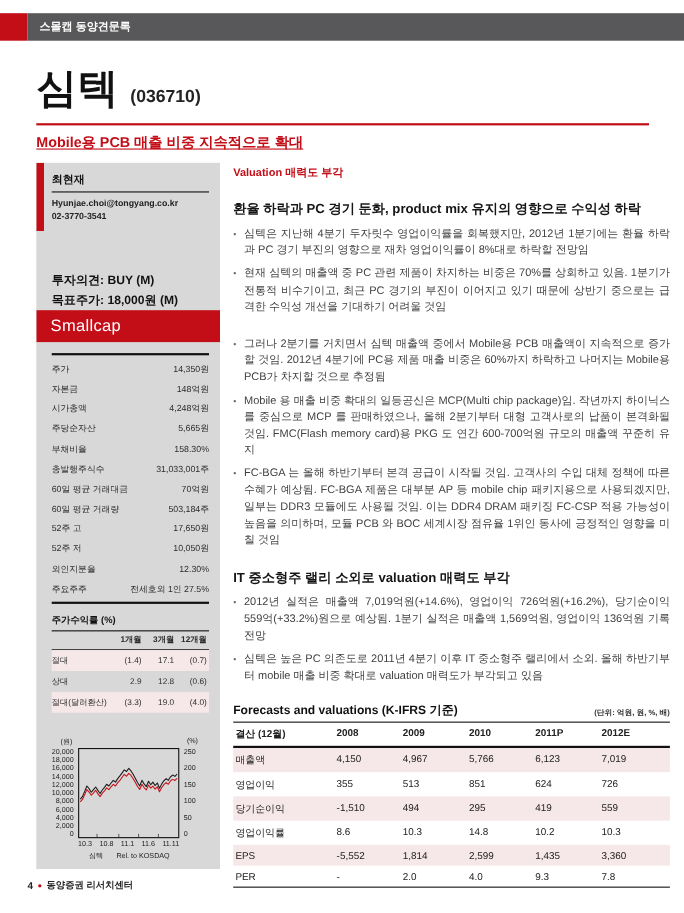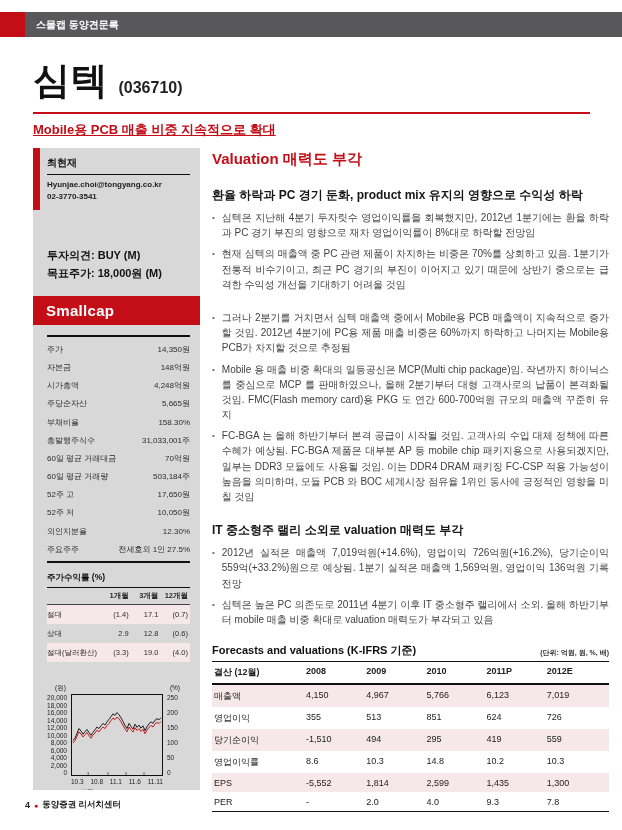--- a/index.html
+++ b/index.html
@@ -28,21 +28,21 @@
   .subtitle{position:absolute;left:33px;top:121px;font-size:13px;font-weight:bold;color:var(--red);text-decoration:underline;}
 
   
   .sidebar{position:absolute;left:33px;top:148px;width:167px;height:642px;background:var(--side-gray);overflow:hidden;}
   .analyst{position:relative;padding:8px 10px 10px 14px;}
   .analyst-redbar{position:absolute;left:0;top:0;width:7px;height:62px;background:var(--red);}
   .analyst-name{font-size:10px;font-weight:bold;color:#111;margin-bottom:4px;}
   .analyst-hr{border:none;border-top:1.5px solid #111;margin:0 0 4px 0;}
   .analyst-contact{font-size:8px;font-weight:bold;color:#222;line-height:1.5;}
   .opinion{margin:34px 10px 0 14px;font-size:11px;font-weight:bold;color:#111;line-height:1.6;}
-  .badge{margin-top:14px;background:var(--red);color:#fff;font-size:15px;font-weight:bold;
+  .badge{background:var(--red);color:#fff;font-size:15px;font-weight:normal;
     padding:6px 0 6px 13px;letter-spacing:0.3px;}
   .stats{margin:10px 10px 0 14px;border-top:2px solid #111;border-bottom:2px solid #111;padding:3px 0;}
   .stat-row{display:flex;justify-content:space-between;align-items:baseline;padding:3.6px 0;
     font-size:8px;color:#2c2c2c;}
   .stat-row .v{text-align:right;}
   .returns-title{margin:9px 10px 0 14px;font-size:8.5px;font-weight:bold;color:#111;}
   .returns{margin:3px 10px 0 14px;border-top:1.5px solid #111;font-size:7.5px;color:#2c2c2c;}
   .returns .r-head{display:grid;grid-template-columns:54px 1fr 1fr 1fr;padding:3px 0;
     border-bottom:1px solid #444;font-weight:bold;}
   .returns .r-row{display:grid;grid-template-columns:54px 1fr 1fr 1fr;padding:4.5px 0;}
@@ -58,21 +58,21 @@
   .ylab.left{width:30px;text-align:right;padding-right:4px;}
   .ylab.right{width:22px;text-align:left;padding-left:4px;}
   .plot{width:92px;height:82px;border:1px solid #111;background:transparent;}
   .xlabs{margin-left:30px;width:92px;display:flex;justify-content:space-between;
     font-size:6.5px;color:#222;padding-top:2px;}
   .legend{display:flex;justify-content:center;gap:12px;margin-top:3px;font-size:6.5px;color:#222;}
   .legend .item{display:flex;align-items:center;gap:3px;}
 
   
   .main{position:absolute;left:212px;top:150px;width:397px;}
-  .headline{font-size:15px;font-weight:bold;color:var(--red);margin-bottom:4px;}
+  .headline{font-size:10px;font-weight:bold;color:var(--red);margin-bottom:4px;}
   .section{margin-top:18px;}
   .sec-heading{font-size:12px;font-weight:bold;color:#161616;margin-bottom:4px;}
   .bullet{display:flex;gap:7px;margin-top:6px;font-size:10px;color:var(--body);line-height:1.52;}
   .bullet .dot{flex:0 0 auto;color:#6a6a6a;font-size:8px;line-height:1.9;}
   .bullet .txt{flex:1;text-align:justify;}
 
   
   .ftable-wrap{margin-top:16px;}
   .ftable-titlebar{display:flex;justify-content:space-between;align-items:flex-end;padding-bottom:3px;}
   .ftable-title{font-size:11px;font-weight:bold;color:#111;}
@@ -349,21 +349,21 @@
           <span class="num">14.8</span>
           <span class="num">10.2</span>
           <span class="num">10.3</span>
         </div>
         <div class="f-row pink">
           <span>EPS</span>
           <span class="num">-5,552</span>
           <span class="num">1,814</span>
           <span class="num">2,599</span>
           <span class="num">1,435</span>
-          <span class="num">1,300</span>
+          <span class="num">3,360</span>
         </div>
         <div class="f-row ftable-bottom">
           <span>PER</span>
           <span class="num">-</span>
           <span class="num">2.0</span>
           <span class="num">4.0</span>
           <span class="num">9.3</span>
           <span class="num">7.8</span>
         </div>
       </div>

